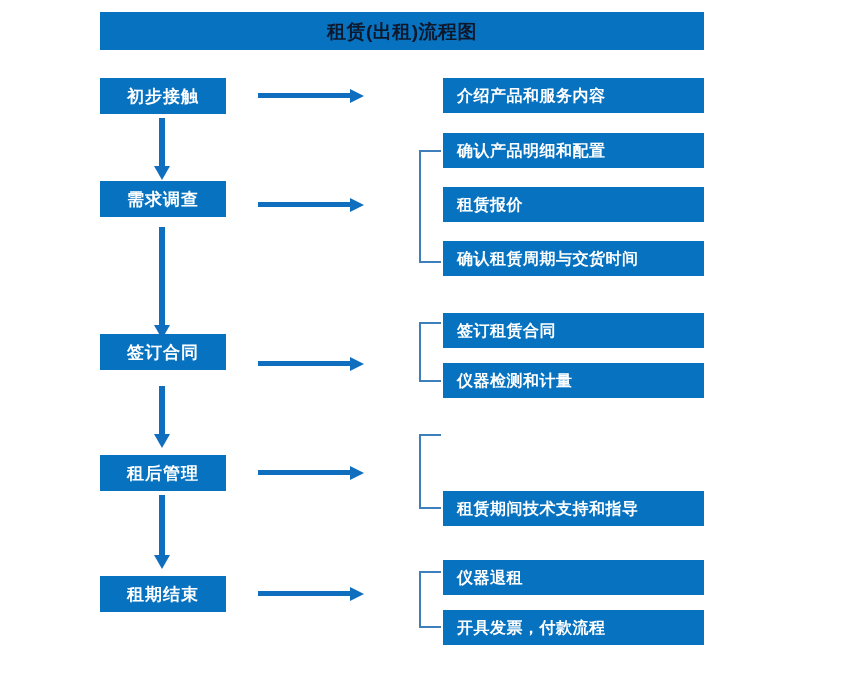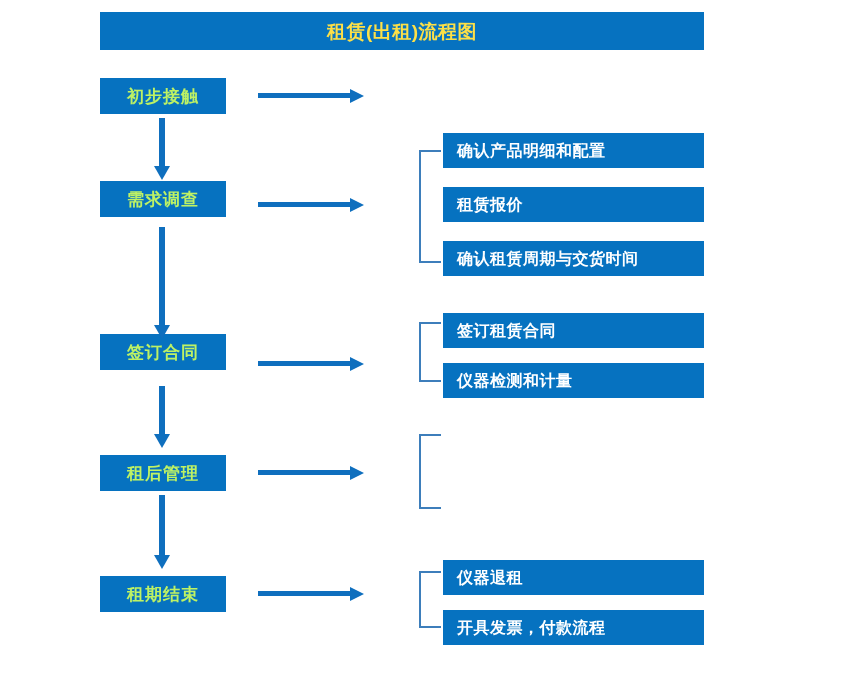--- a/index.html
+++ b/index.html
@@ -20,38 +20,38 @@
   }
 
   
   .title-bar {
     position: absolute;
     left: 100px;
     top: 12px;
     width: 604px;
     height: 38px;
     background: #0672C0;
-    color: #fde047;
+    color: #0f172a;
     display: flex;
     align-items: center;
     justify-content: center;
     font-size: 19px;
     font-weight: bold;
     letter-spacing: 0.5px;
     line-height: 1;
   }
 
   
   .stage-box {
     position: absolute;
     left: 100px;
     width: 126px;
     height: 36px;
     background: #0672C0;
-    color: #bef264;
+    color: #ffffff;
     display: flex;
     align-items: center;
     justify-content: center;
     font-size: 17px;
     font-weight: bold;
     letter-spacing: 1px;
     line-height: 1;
   }
 
   
@@ -170,35 +170,41 @@
       <rect x="0" y="5" width="94" height="5" fill="#0F6FBE"></rect>
       <polygon points="106,8 92,1 92,15" fill="#0F6FBE"></polygon>
     </svg>
   </div>
 
   <div class="bracket" style="top:150px; height:113px;"></div>
   <div class="bracket" style="top:322px; height:60px;"></div>
   <div class="bracket" style="top:434px; height:75px;"></div>
   <div class="bracket" style="top:571px; height:57px;"></div>
 
+  <div class="detail-box" style="top:78px">
+      <span>介绍产品和服务内容</span>
+    </div>
   <div class="detail-box" style="top:133px">
       <span>确认产品明细和配置</span>
     </div>
   <div class="detail-box" style="top:187px">
       <span>租赁报价</span>
     </div>
   <div class="detail-box" style="top:313px">
       <span>签订租赁合同</span>
     </div>
   <div class="detail-box" style="top:241px">
       <span>确认租赁周期与交货时间</span>
     </div>
   <div class="detail-box" style="top:363px">
       <span>仪器检测和计量</span>
     </div>
+  <div class="detail-box" style="top:491px">
+      <span>租赁期间技术支持和指导</span>
+    </div>
   <div class="detail-box" style="top:560px">
       <span>仪器退租</span>
     </div>
   <div class="detail-box" style="top:610px">
       <span>开具发票，付款流程</span>
     </div>
 
 </div>
 
 </body></html>

